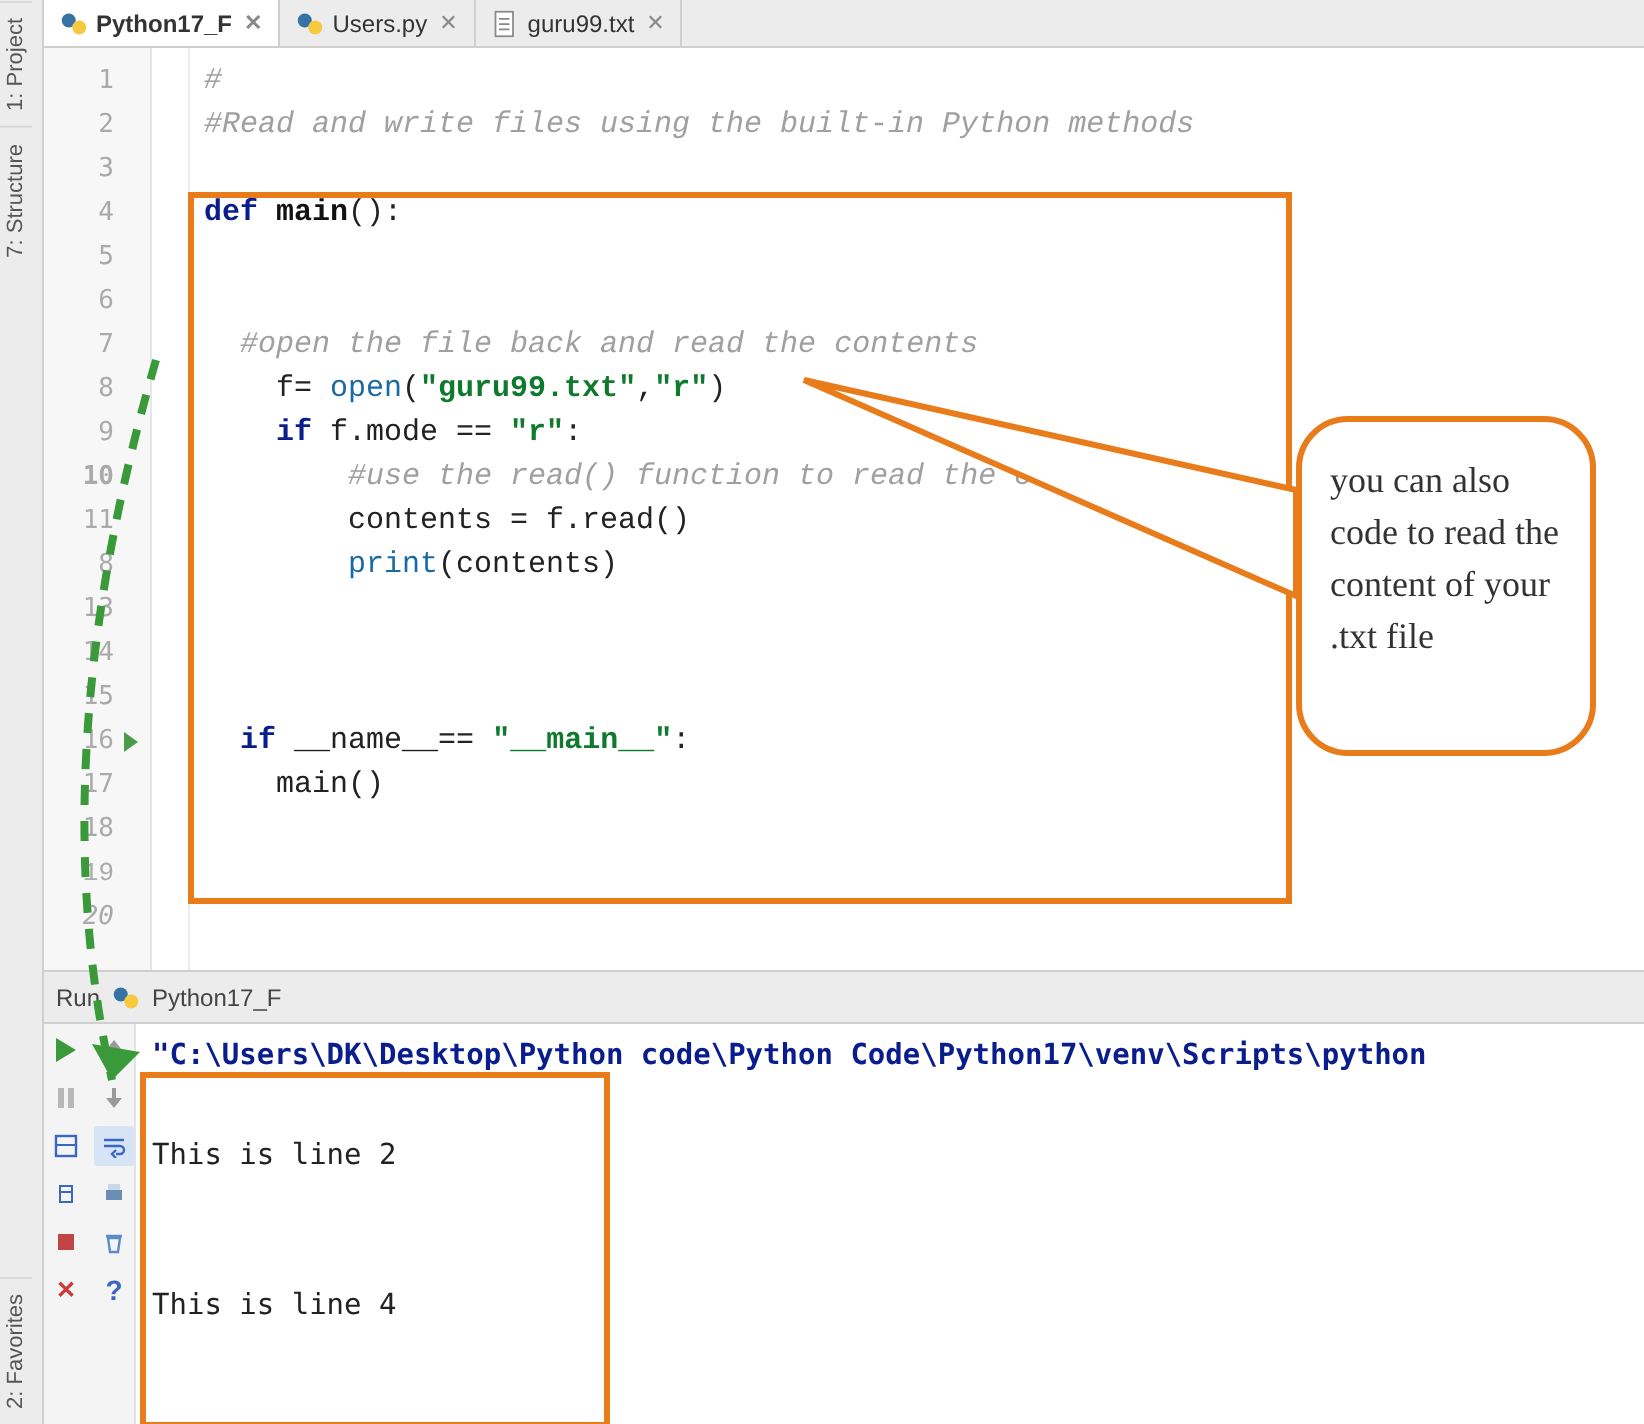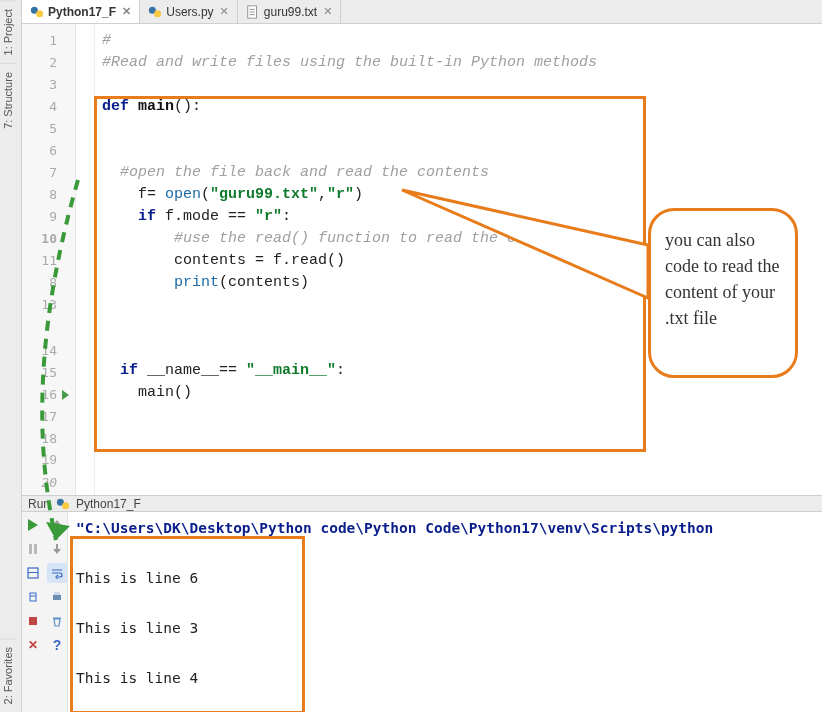--- a/index.html
+++ b/index.html
@@ -110,21 +110,21 @@
   .tok-builtin { color: #1a6aa6; }
   .tok-str { color: #0f7a2c; font-weight: bold; }
   .tok-def { font-weight: bold; color: #111; }
   .code-box {
     position: absolute;
     border: 3px solid #e87b1a;
     pointer-events: none;
   }
   
   .run-header {
-    height: 16px;
+    height: 26px;
     background: #ececec;
     border-bottom: 1px solid #cfcfcf;
     display: flex; align-items: center;
     font-size: 12px; color: #444;
     padding-left: 6px; gap: 6px;
   }
   .run-body {
     position: relative;
     height: 200px;
     display: flex;
@@ -233,21 +233,21 @@
         <div class="ln" style="position: relative;">4</div>
         <div class="ln" style="position: relative;">5</div>
         <div class="ln" style="position: relative;">6</div>
         <div class="ln" style="position: relative;">7</div>
         <div class="ln" style="position: relative;">8</div>
         <div class="ln" style="position: relative;">9</div>
         <div class="ln" style="position: relative; font-weight: bold;">10</div>
         <div class="ln" style="position: relative;">11</div>
         <div class="ln" style="position: relative;">8</div>
         <div class="ln" style="position: relative;">13</div>
-        <div class="ln" style="position: relative; margin-top: 24px;">14</div>
+        <div class="ln" style="position: relative;">14</div>
         <div class="ln" style="position: relative;">15</div>
         <div class="ln" style="position: relative;">16<span class="arrow" style="top: 6px;"></span></div>
         <div class="ln" style="position: relative;">17</div>
         <div class="ln" style="position: relative;">18</div>
         <div class="ln" style="position: relative; font-family: Liberation Mono, monospace;">19</div>
         <div class="ln" style="position: relative; font-style: italic;">20</div>
       </div>
     <div class="code" id="code"><div><span class="tok-comment">#</span></div><div><span class="tok-comment">#Read and write files using the built-in Python methods</span></div><div>&nbsp;</div><div><span class="tok-kw">def </span><span class="tok-def">main</span><span>():</span></div><div>&nbsp;</div><div>&nbsp;</div><div><span>  </span><span class="tok-comment">#open the file back and read the contents</span></div><div><span>    f= </span><span class="tok-builtin">open</span><span>(</span><span class="tok-str">"guru99.txt"</span><span>,</span><span class="tok-str">"r"</span><span>)</span></div><div><span>    </span><span class="tok-kw">if </span><span>f.mode == </span><span class="tok-str">"r"</span><span>:</span></div><div><span>        </span><span class="tok-comment">#use the read() function to read the content</span></div><div><span>        contents = f.read()</span></div><div><span>        </span><span class="tok-builtin">print</span><span>(contents)</span></div><div>&nbsp;</div><div>&nbsp;</div><div>&nbsp;</div><div><span>  </span><span class="tok-kw">if </span><span>__name__== </span><span class="tok-str">"__main__"</span><span>:</span></div><div><span>    main()</span></div><div>&nbsp;</div><div>&nbsp;</div><div>&nbsp;</div></div>
 
     <div class="code-box" style="left:72px; top:72px; width:552px; height:356px;"></div>
@@ -320,23 +320,22 @@
             <path d="M3 4 H9 L8 11 H4 Z M2 3 H10" fill="none" stroke="#5a8dc7" stroke-width="1.2"></path>
           </svg>
         </div>
       <div class="tool" style="color:#cc3b3b; font-weight:bold;">✕</div>
       <div class="tool" style="color:#3968c4; font-weight:bold; font-size:14px;">?</div>
     </div>
     <div class="console">
       <div class="path">"C:\Users\DK\Desktop\Python code\Python Code\Python17\venv\Scripts\python</div>
       <div id="output">
           <div>&nbsp;</div>
-          <div>This is line 6</div>
+          <div>This is line 2</div>
           <div>&nbsp;</div>
-          <div>This is line 3</div>
           <div>&nbsp;</div>
           <div>This is line 4</div>
         </div>
       <div class="out-box" style="left:2px; top:24px; width:235px; height:178px;"></div>
     </div>
   </div>
 </div>
 
 <div class="callout">
   <span>you can also code to read the content of your .txt file</span>

